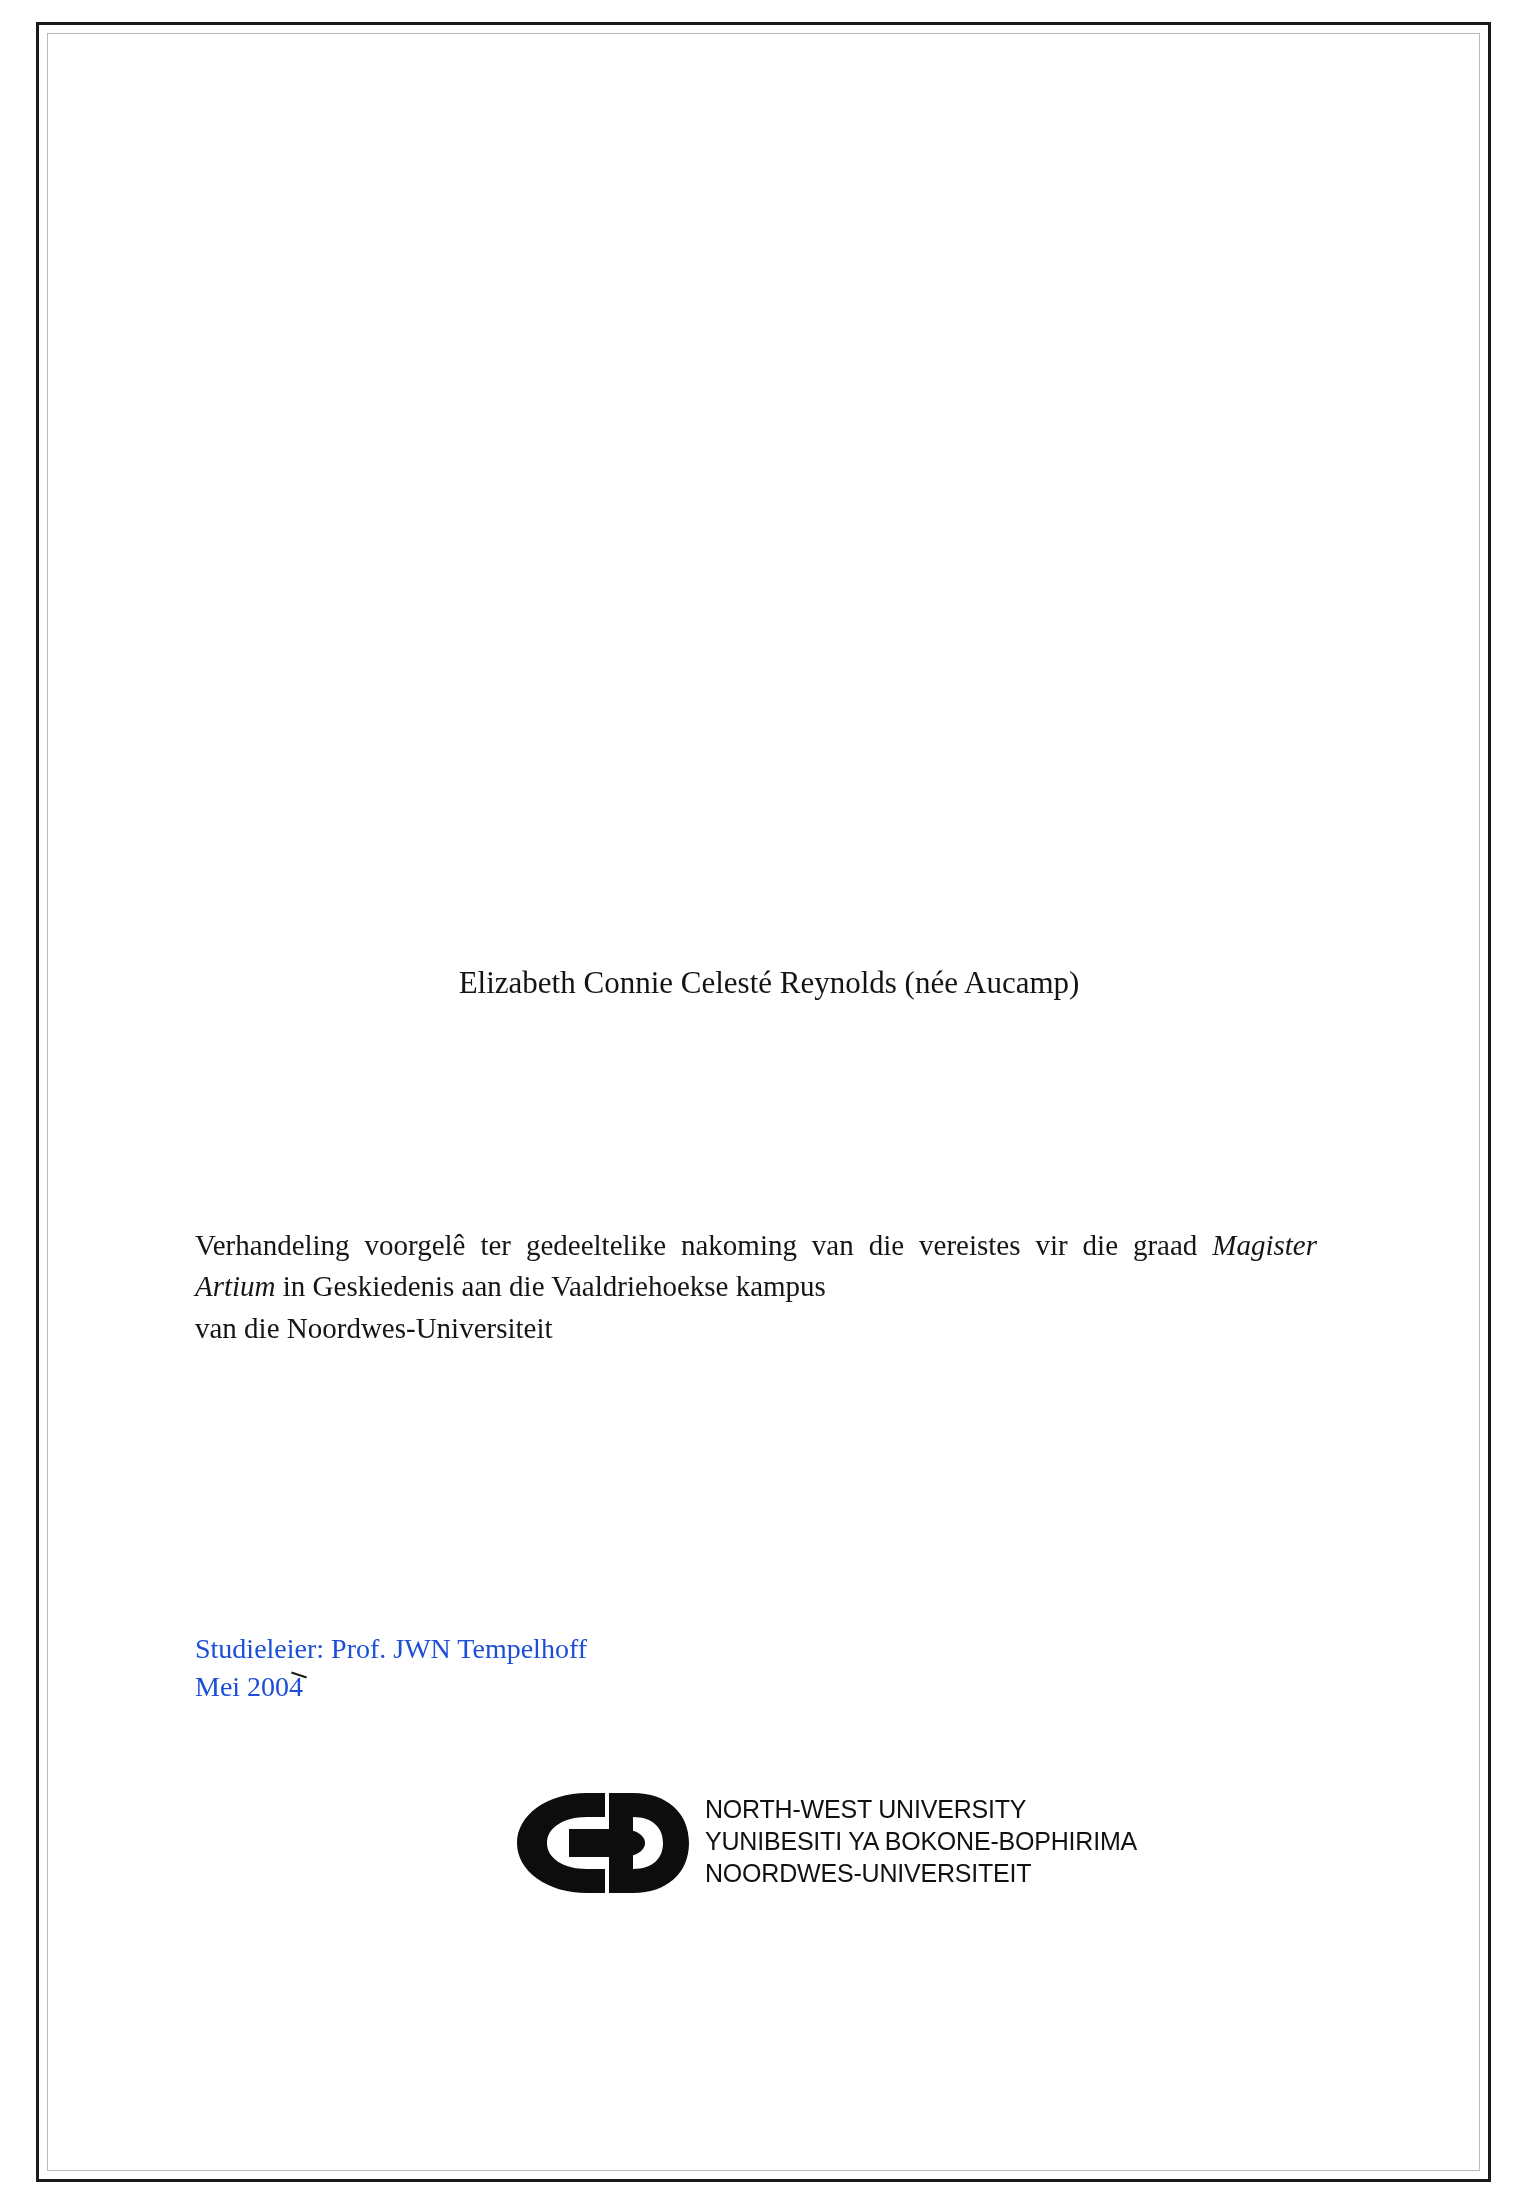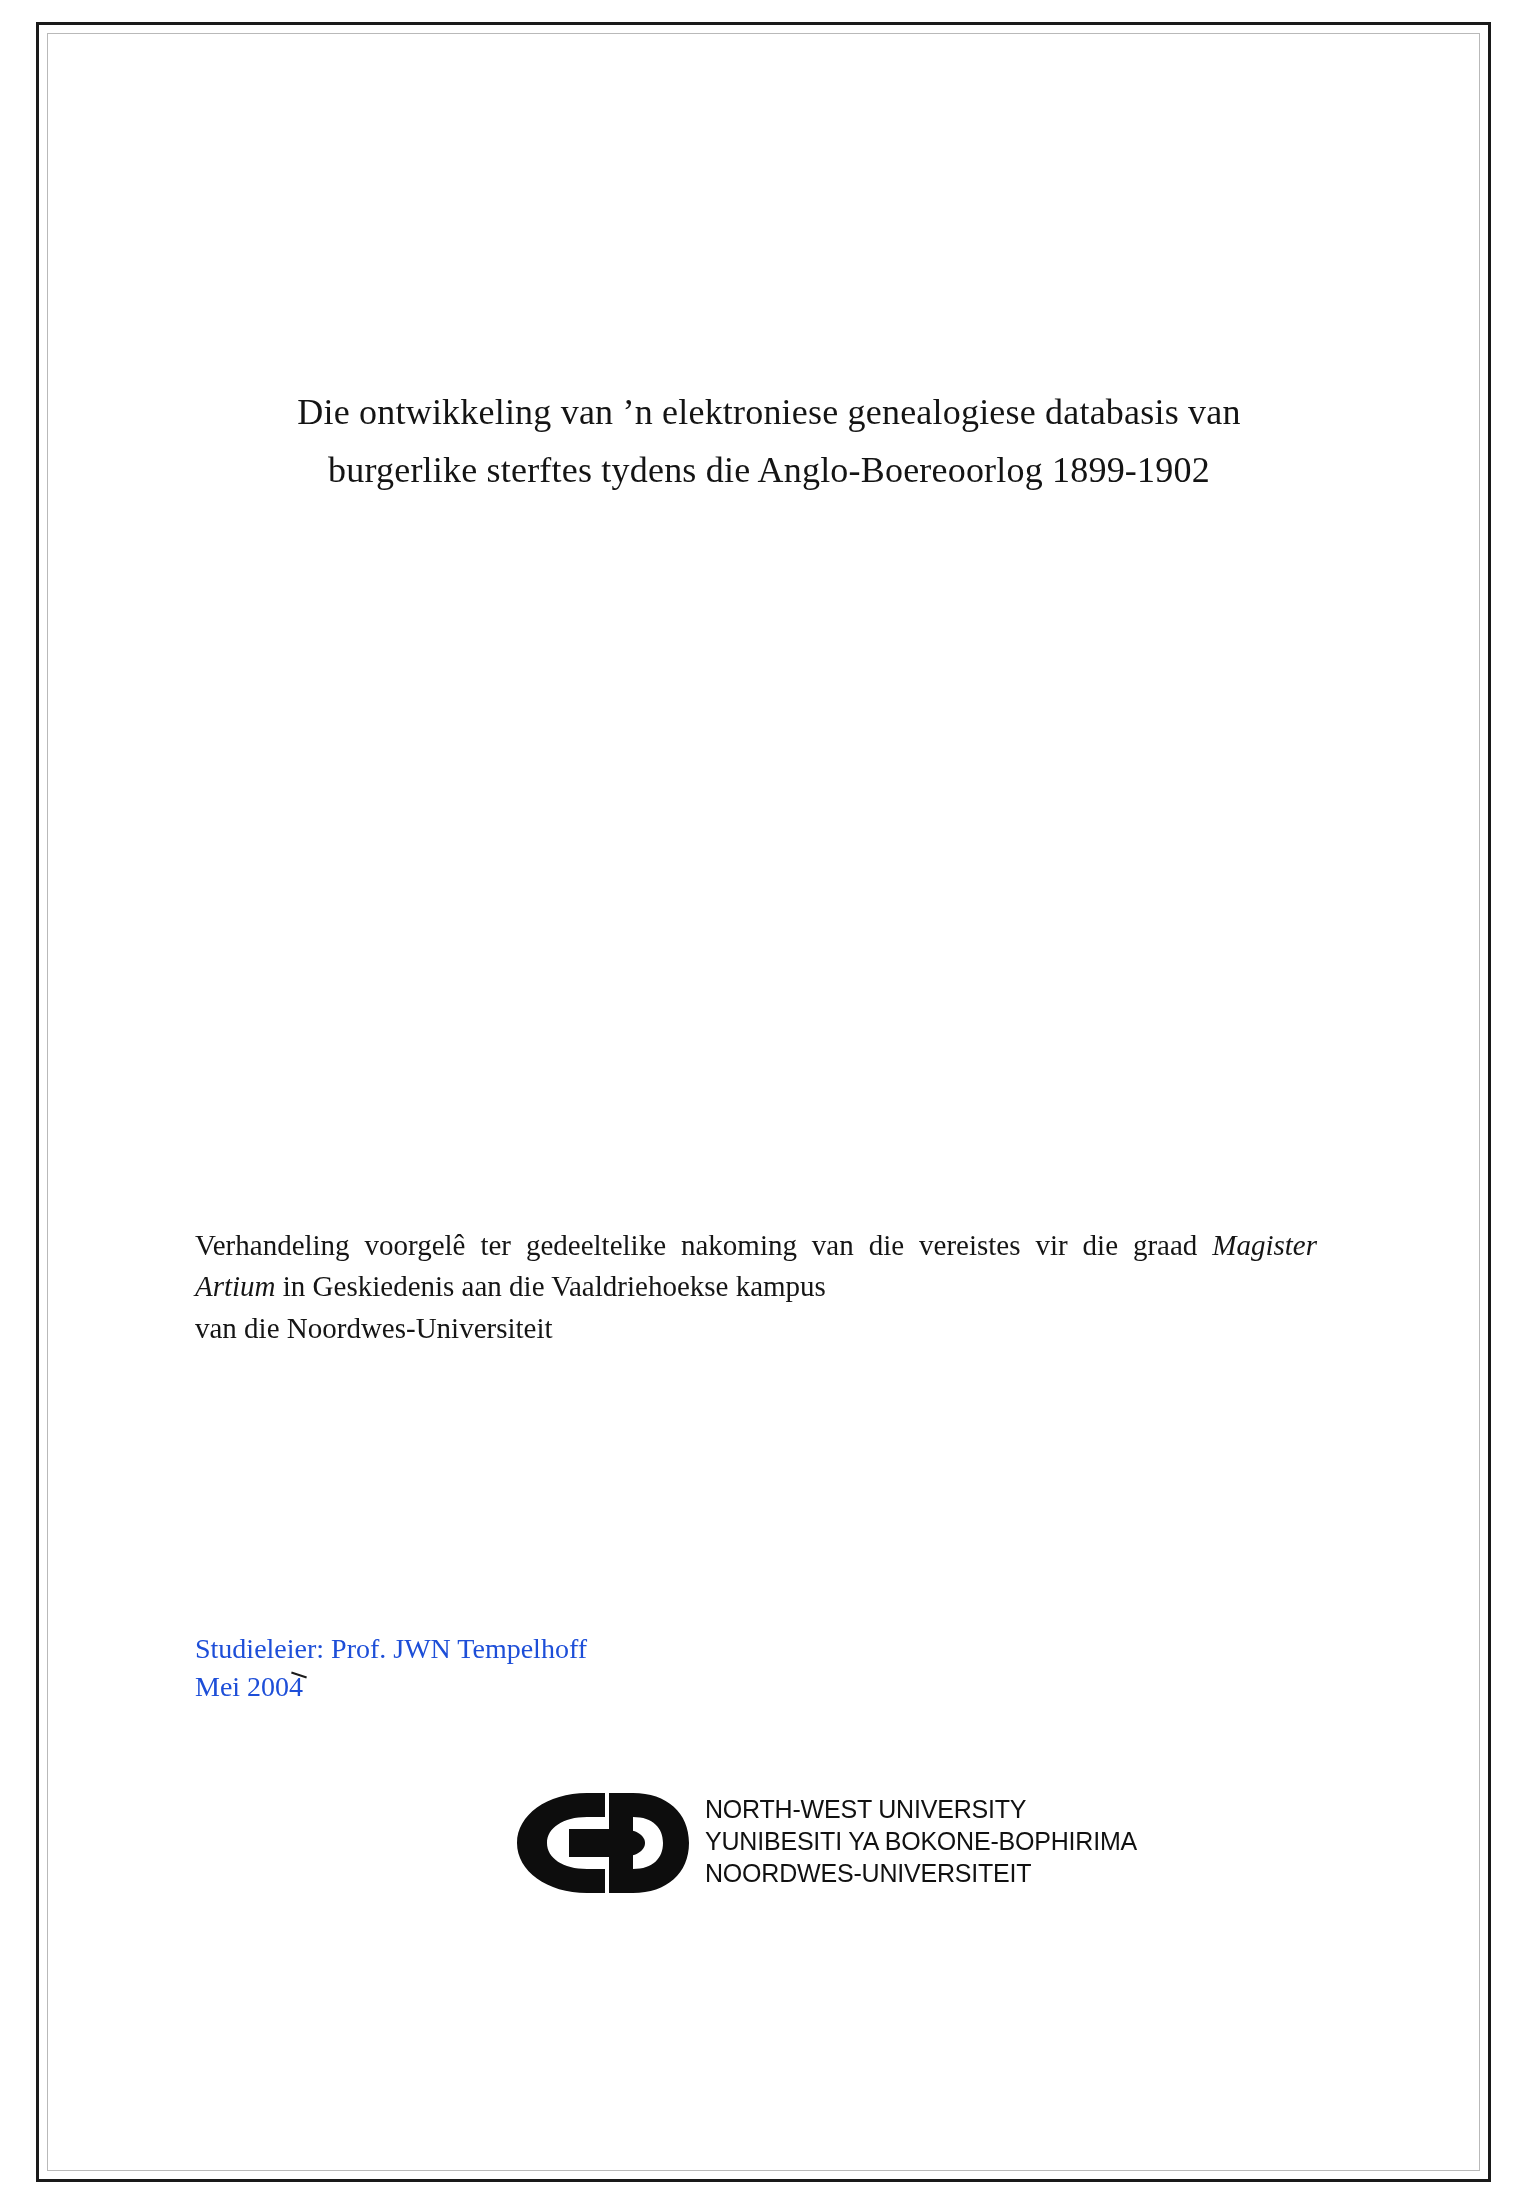--- a/index.html
+++ b/index.html
@@ -150,26 +150,23 @@
     color: #111111;
     white-space: nowrap;
   }
 </style>
 </head>
 <body>
 
 <div class="page-frame">
   <div class="content">
 
-    <div class="title-block">
-      <div class="title-line">Die ontwikkeling van ’n elektroniese genealogiese databasis van</div>
-      <div class="title-line">burgerlike sterftes tydens die Anglo-Boereoorlog 1899-1902</div>
-    </div>
 
 
+    <div class="author">Elizabeth Connie Celesté Reynolds (née Aucamp)</div>
 
     <div class="statement">
       <div class="justified"><span>Verhandeling voorgelê ter gedeeltelike nakoming van die vereistes vir die graad </span><span class="italic">Magister Artium</span><span> in Geskiedenis aan die Vaaldriehoekse kampus</span></div>
       <div>van die Noordwes-Universiteit</div>
     </div>
 
     <div class="supervisor-block">
       <div>Studieleier: Prof. JWN Tempelhoff</div>
       <div class="date-line">Mei 2004</div>
     </div>

